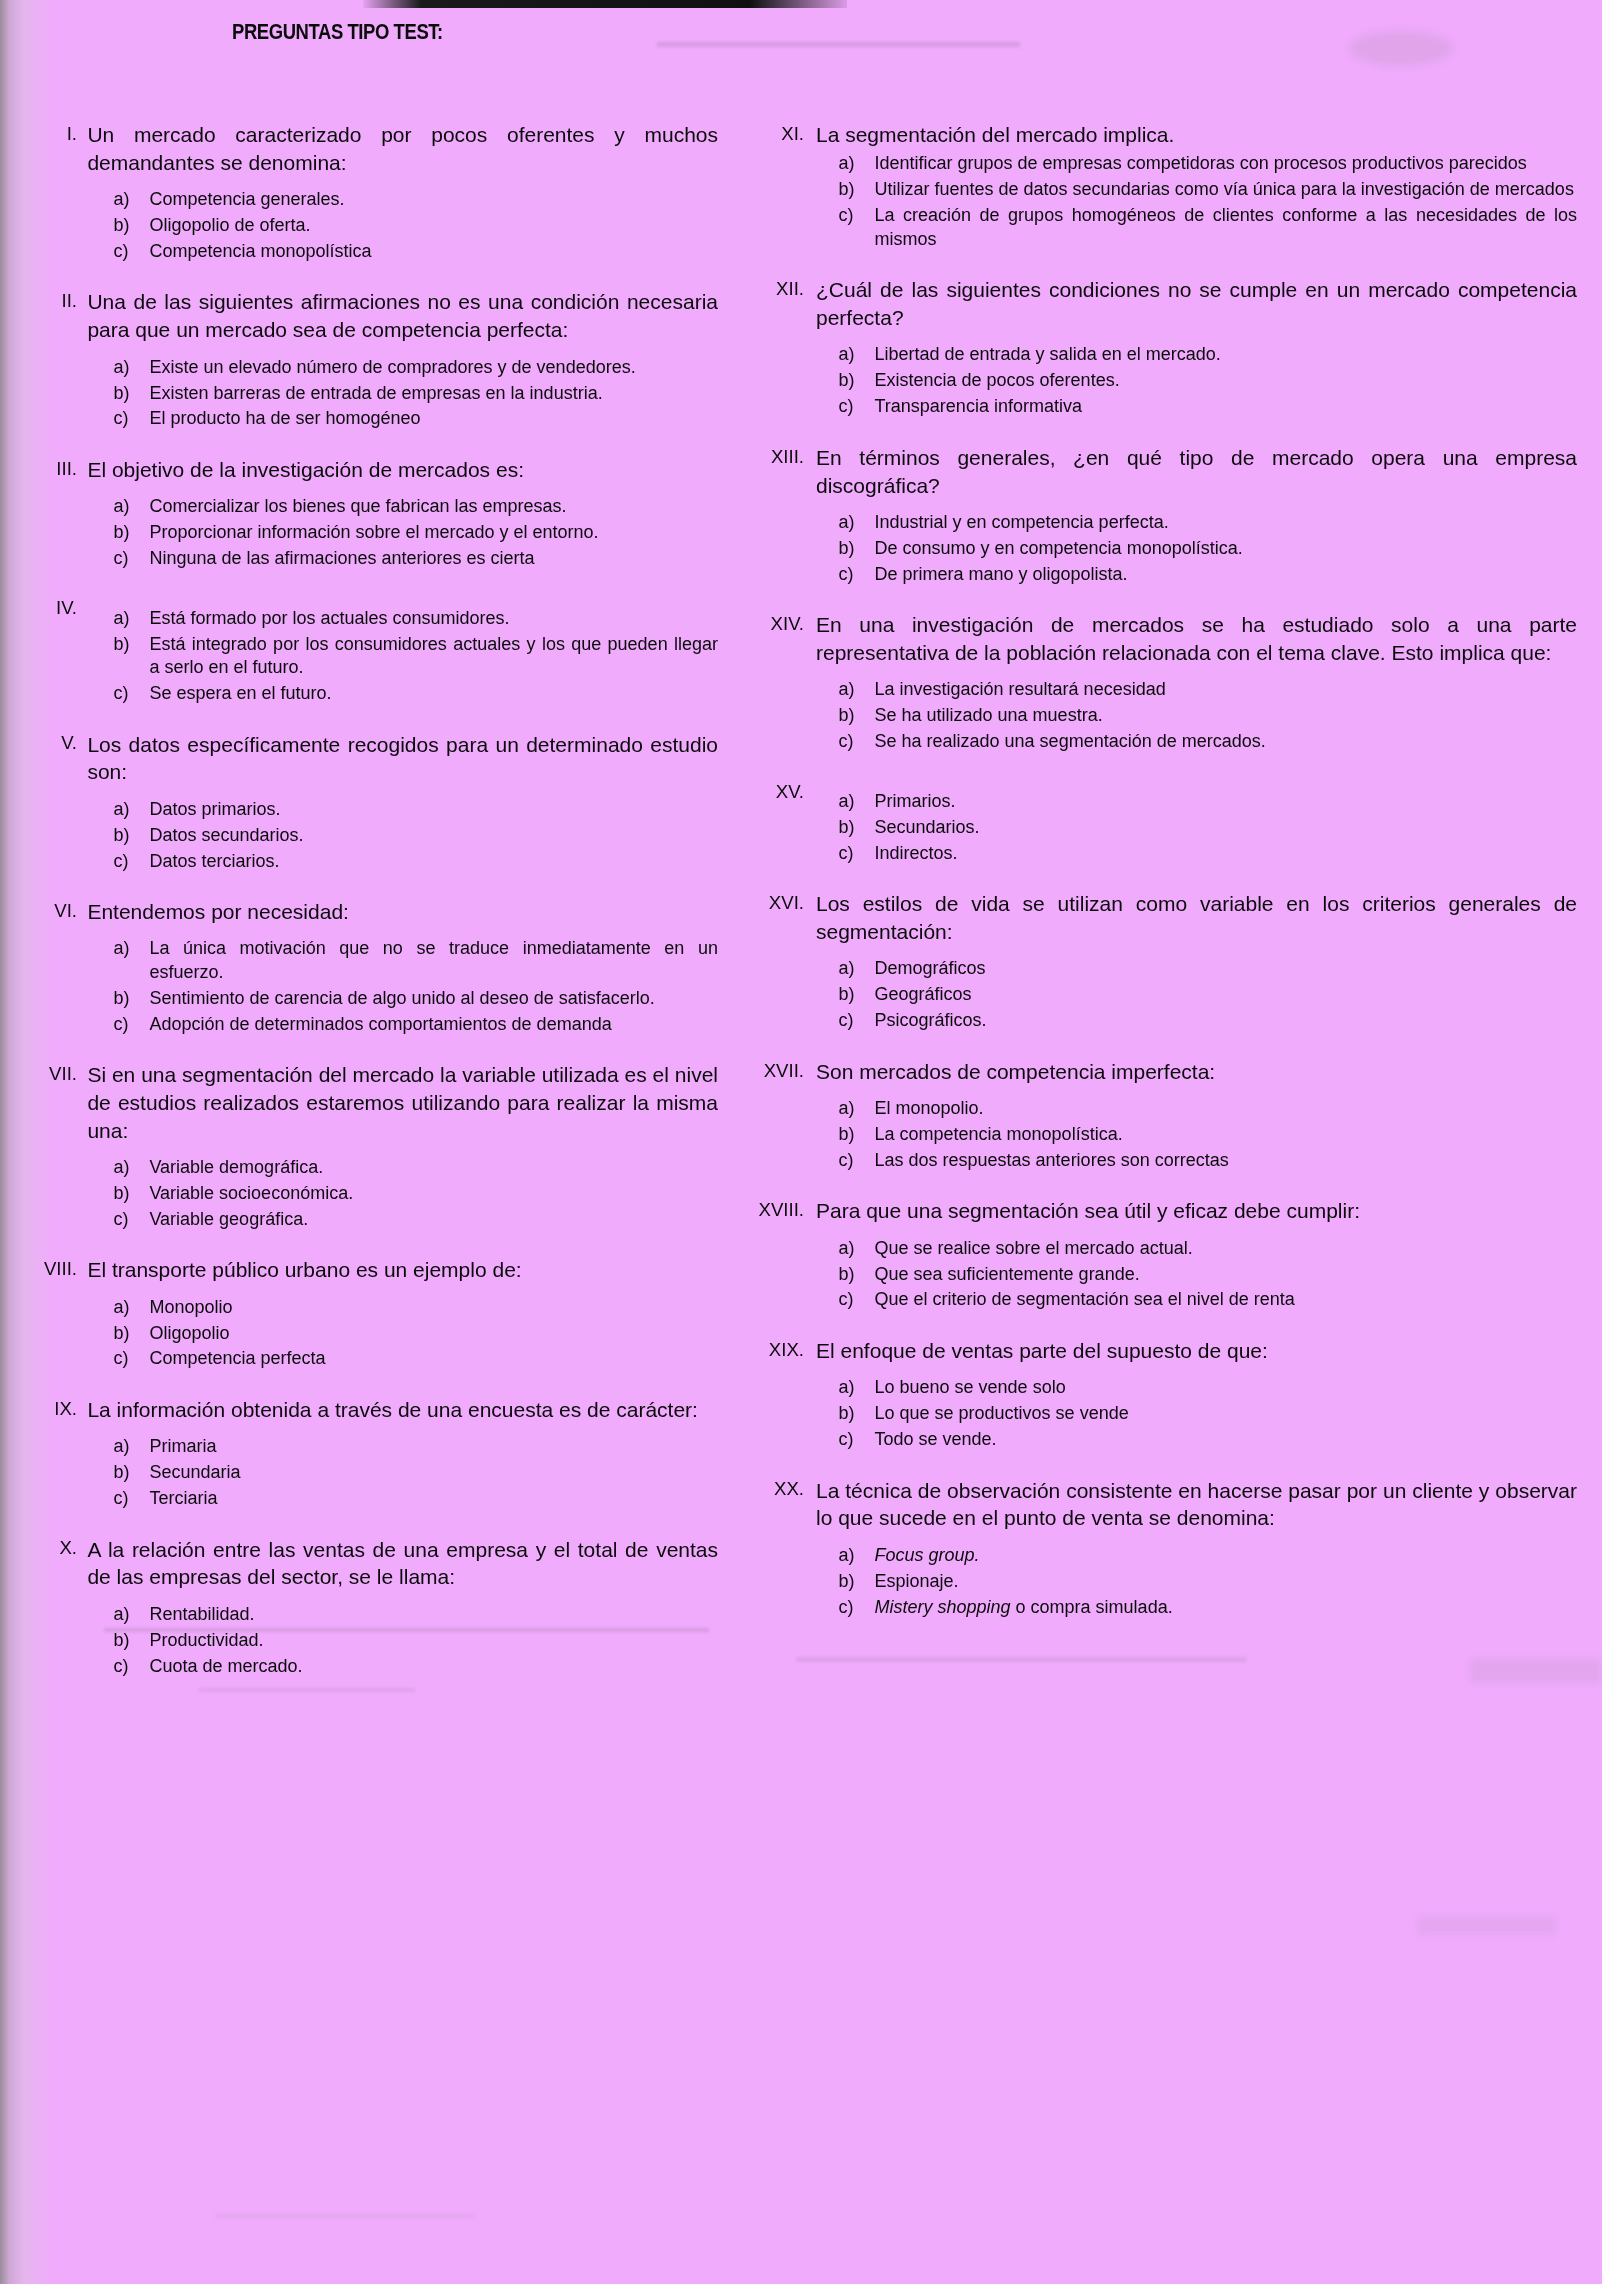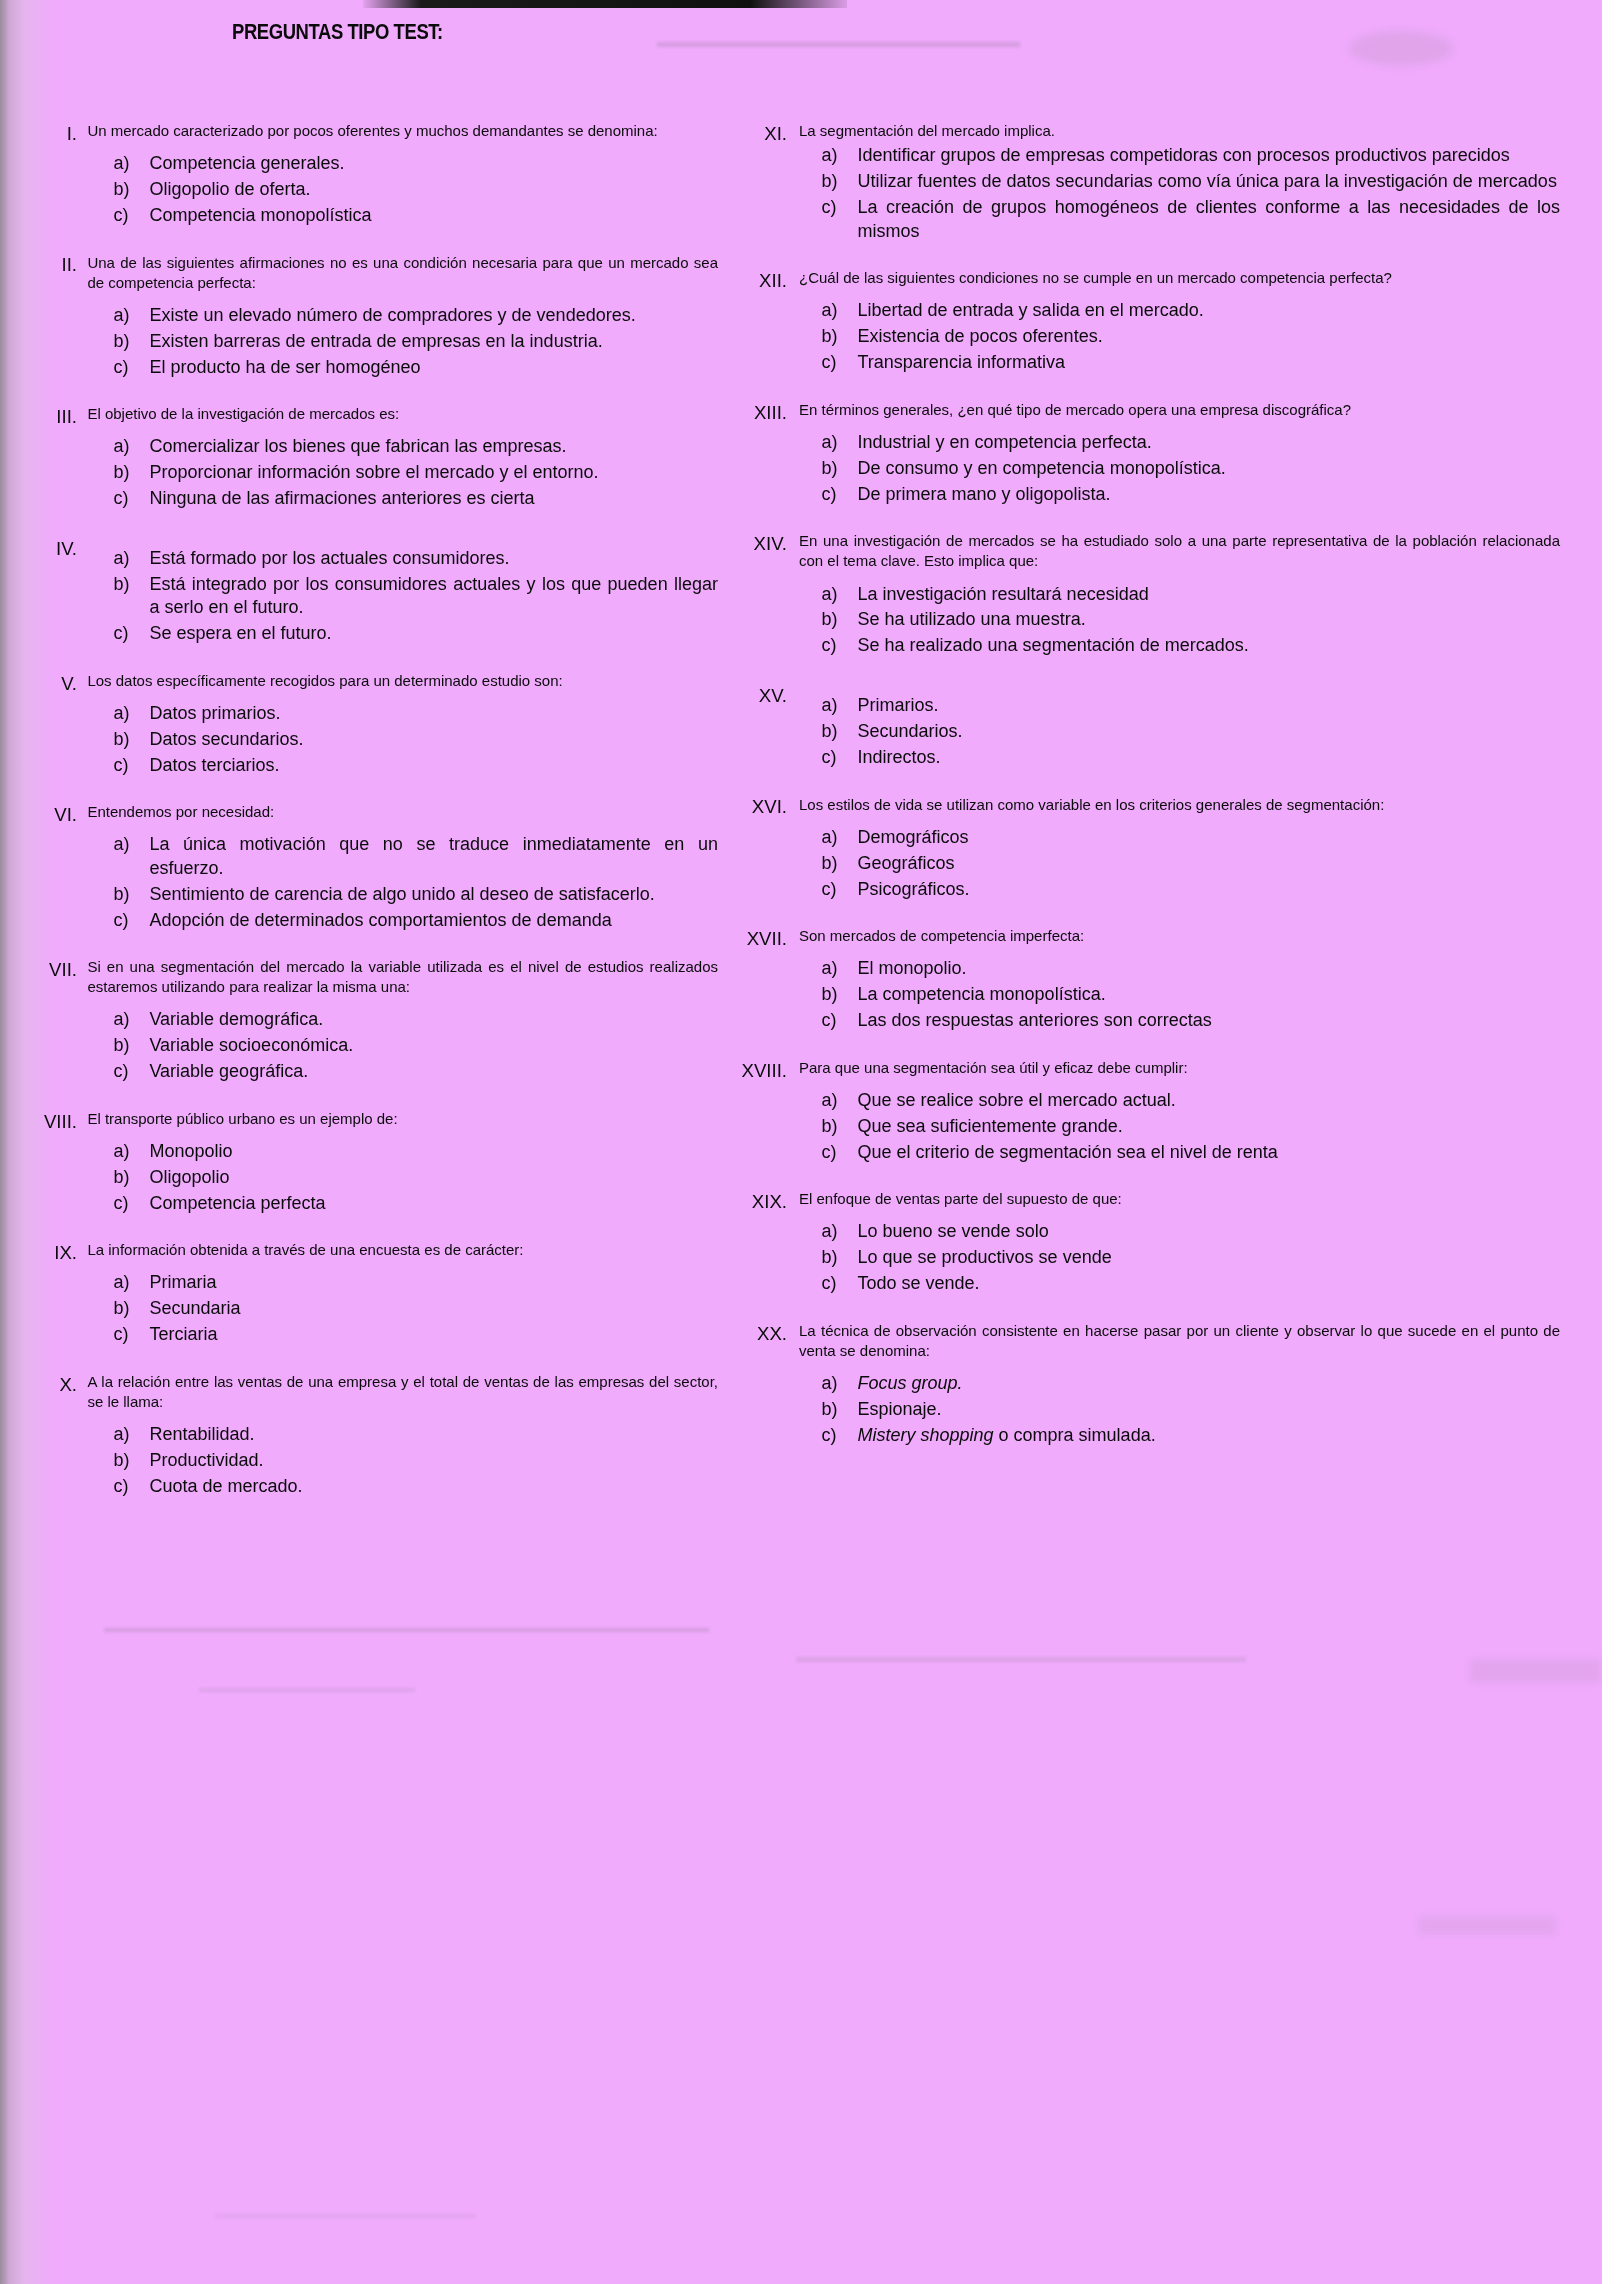--- a/index.html
+++ b/index.html
@@ -68,41 +68,41 @@
     transform-origin: left center;
     white-space: nowrap;
   }
 
   
   .col {
     position: absolute;
     top: 121px;
   }
   .col-left  { left: 35px;  width: 683px; }
-  .col-right { left: 725px; width: 835px; }
+  .col-right { left: 742px; width: 835px; }
 
   .q {
     display: flex;
     margin-bottom: 22.5px;
   }
   .q-num {
     flex: 0 0 auto;
     text-align: right;
     font-size: 18.6px;
     line-height: 1.33;
     padding-top: 0.9px;
     white-space: nowrap;
   }
   .col-left  .q-num { width: 42px; margin-right: 10.4px; }
   .col-right .q-num { width: 62px; margin-right: 12px; }
 
   .q-body { flex: 1 1 auto; min-width: 0; }
 
   .q-text {
-    font-size: 15px;
+    font-size: 21px;
     line-height: 1.33;
     text-align: justify;
     text-justify: inter-word;
     margin: 0;
   }
 
   .opts {
     list-style: none;
     margin: 11.2px 0 0 0;
     padding: 0;

